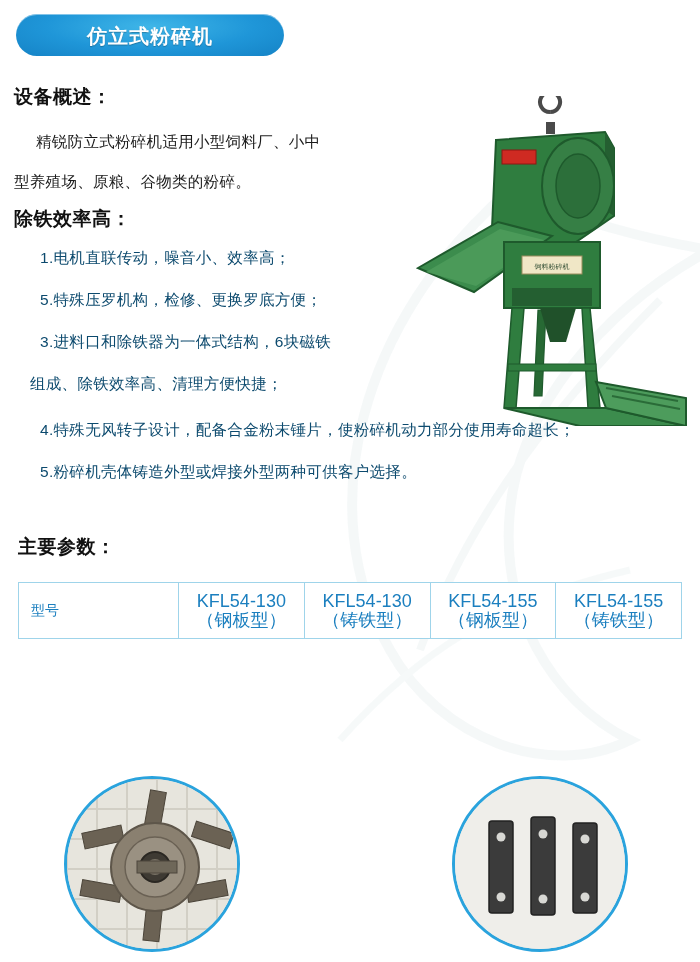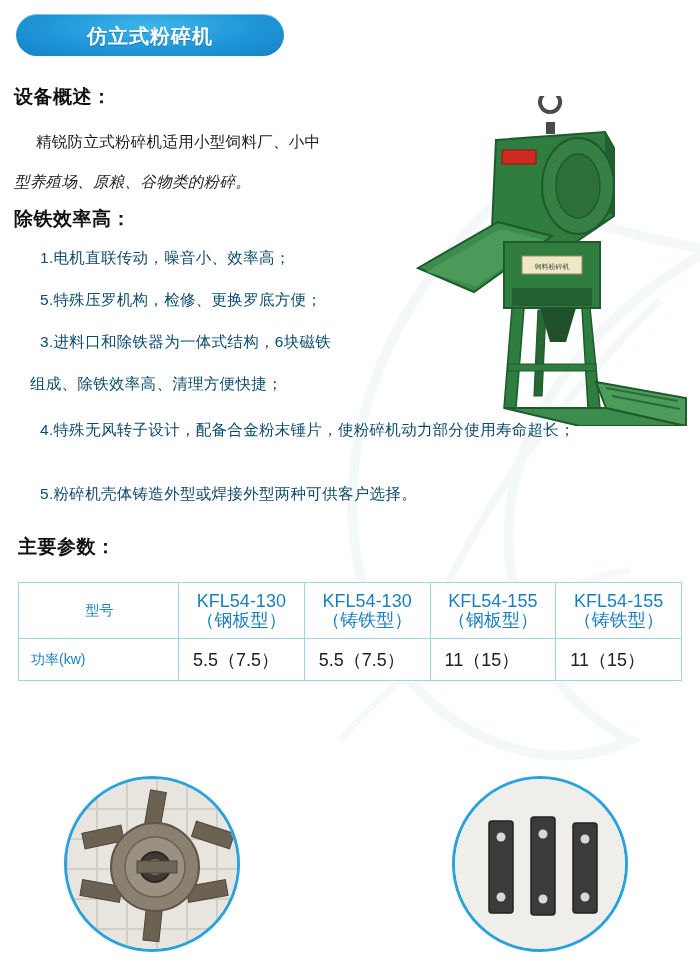--- a/index.html
+++ b/index.html
@@ -64,35 +64,35 @@
 
   
   .para {
     position: absolute;
     font-size: 15.5px;
     line-height: 40px;
     color: #1a1a1a;
     letter-spacing: .3px;
   }
   #p-over1 { left: 36px; top: 122px; width: 360px; }
-  #p-over2 { left: 14px; top: 162px; width: 380px; font-style: italic; }
+  #p-over2 { left: 14px; top: 162px; width: 380px; }
 
   .feat {
     position: absolute;
     font-size: 15.5px;
     color: #0c4a6e;
     letter-spacing: .3px;
     white-space: nowrap;
   }
   #f1 { left: 40px; top: 248px; }
   #f2 { left: 40px; top: 290px; }
   #f3 { left: 40px; top: 332px; }
   #f3b { left: 30px; top: 374px; }
   #f4 { left: 40px; top: 420px; }
-  #f5 { left: 40px; top: 484px; }
+  #f5 { left: 40px; top: 462px; }
 
   
   .machine {
     position: absolute;
     left: 400px; top: 96px;
     width: 290px; height: 330px;
     z-index: 3;
   }
 
   
@@ -120,21 +120,21 @@
     color: #1b7fbf;
     font-size: 14px;
     text-align: left;
     padding-left: 12px;
   }
   table.params tr.row-head td {
     height: 56px;
     text-align: center;
     color: #1b7fbf;
   }
-  table.params tr.row-head td.hcol { text-align: center; }
+  table.params tr.row-head td.hcol { text-align: left; }
   table.params td.val { text-align: left; padding-left: 14px; }
   .m-line1 { display: block; line-height: 19px; }
   .m-line2 { display: block; line-height: 19px; }
 
   
   .photo {
     position: absolute;
     width: 176px; height: 176px;
     border-radius: 50%;
     border: 3px solid #2aa3dd;
@@ -225,27 +225,20 @@
               <span class="m-line2">（铸铁型）</span>
             </td>
             <td>
               <span class="m-line1">KFL54-155</span>
               <span class="m-line2">（钢板型）</span>
             </td>
             <td>
               <span class="m-line1">KFL54-155</span>
               <span class="m-line2">（铸铁型）</span>
             </td>
-          </tr>
-          <tr>
-            <td class="hcol">功率(kw)</td>
-            <td class="val">5.5（7.5）</td>
-            <td class="val">5.5（7.5）</td>
-            <td class="val">11（15）</td>
-            <td class="val">11（15）</td>
           </tr>
         </tbody>
       </table>
     </div>
 
     <div class="photo" id="photo-rotor">
       <svg viewBox="0 0 176 176" width="176" height="176">
         <defs>
           <pattern id="tile" width="30" height="30" patternUnits="userSpaceOnUse">
             <rect width="30" height="30" fill="#e7e5dd"></rect>

